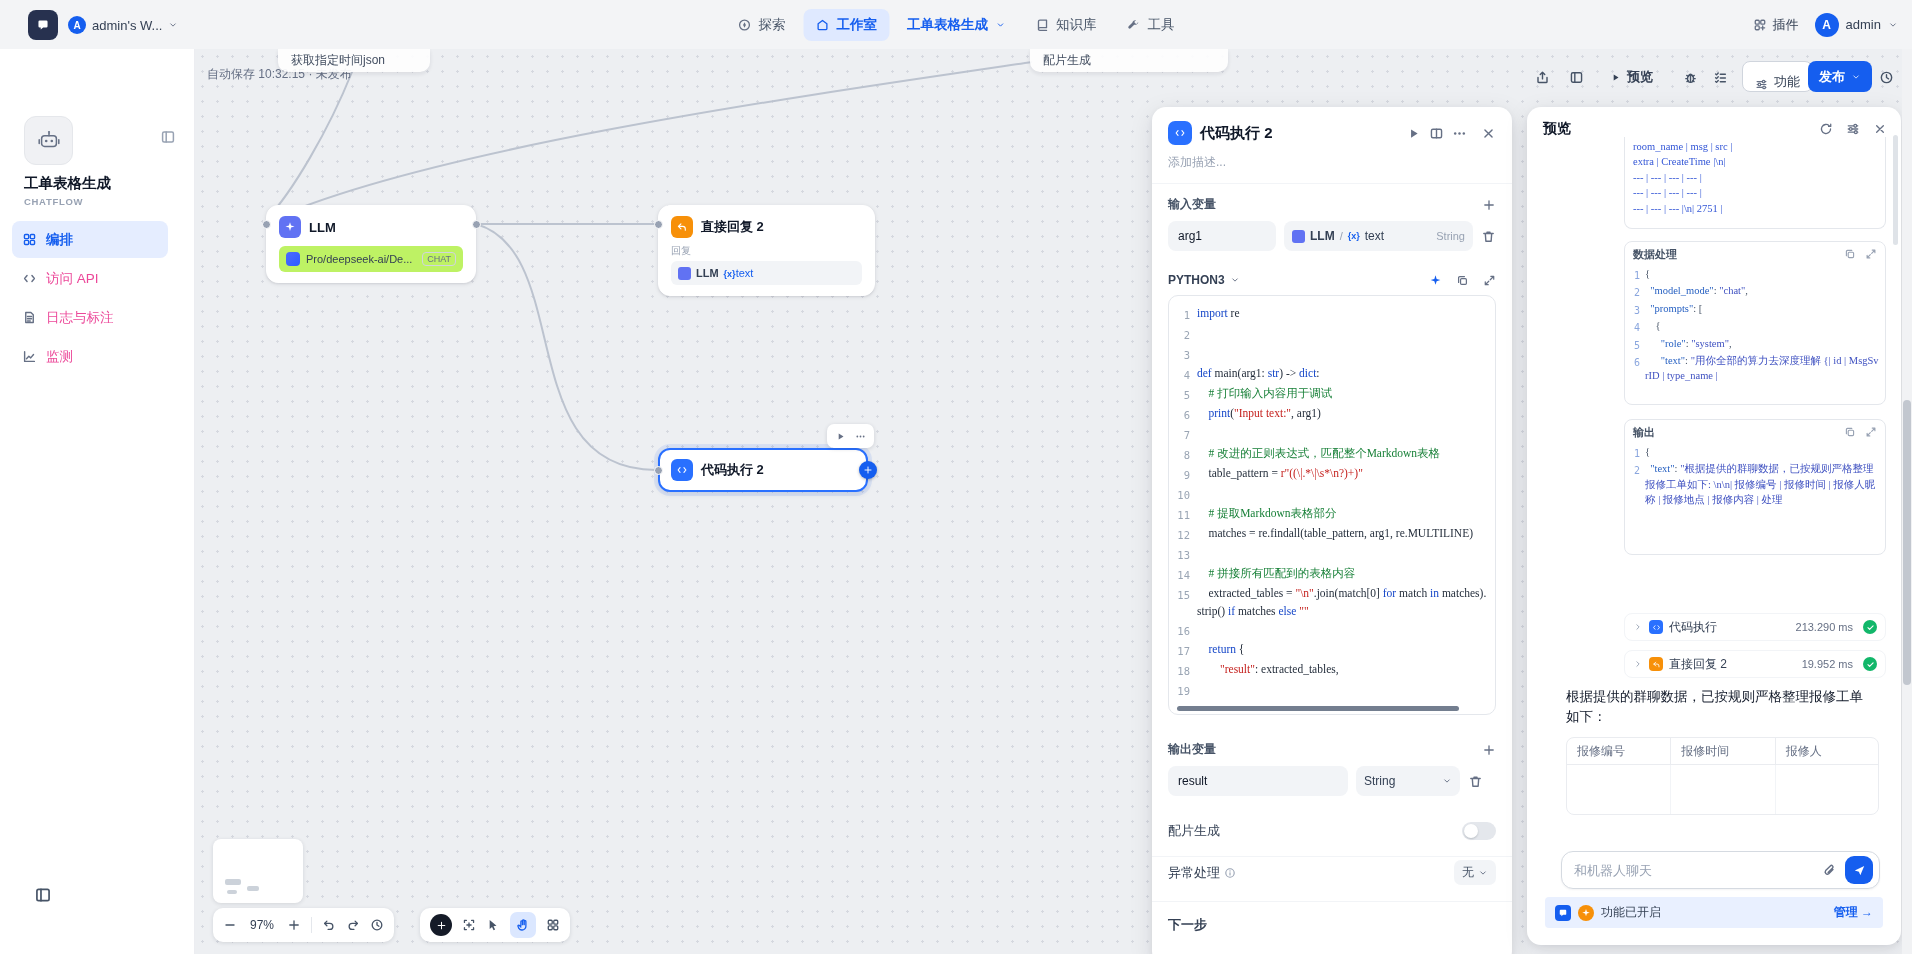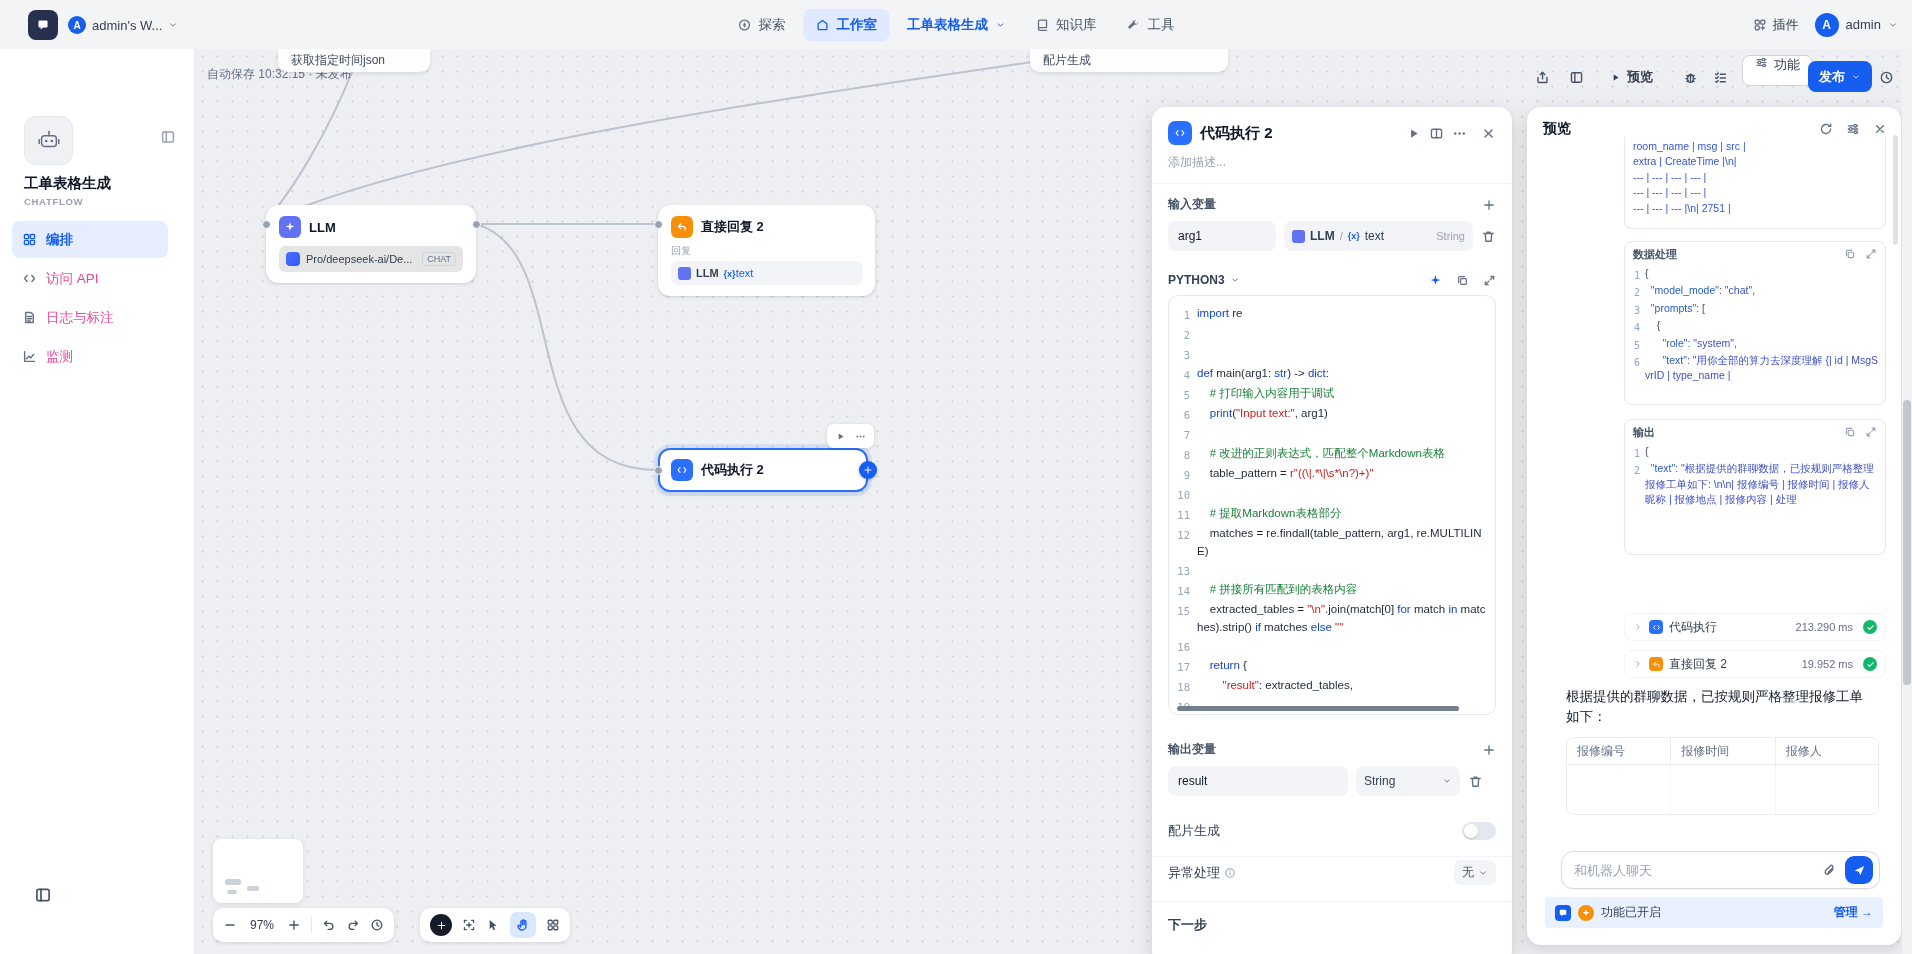--- a/index.html
+++ b/index.html
@@ -43,21 +43,21 @@
 #edges{position:absolute;left:0;top:0;z-index:1;pointer-events:none}
 #autosave{left:207px;top:66px;position:absolute;font-size:12px;color:#667085;z-index:2}
 .pnode{position:absolute;top:49px;height:23px;background:#fff;border-radius:0 0 10px 10px;box-shadow:0 2px 5px rgba(16,24,40,.10);z-index:2;display:flex;align-items:center;padding:0 13px;font-size:12px;color:#344054;opacity:.92}
 #pnode-a{left:278px;width:152px}
 #pnode-b{left:1030px;width:198px}
 .node{position:absolute;background:#fff;border:1px solid #fff;border-radius:12px;box-shadow:0 1px 4px rgba(16,24,40,.10),0 1px 2px rgba(16,24,40,.06);z-index:2}
 .node-head{display:flex;align-items:center;gap:8px}
 .node-title{font-size:13px;font-weight:bold;color:#101828}
 .nicon{width:22px;height:22px;border-radius:6px;color:#fff;display:flex;align-items:center;justify-content:center;flex:none}
 #llm-node{left:266px;top:205px;width:210px;padding:10px 12px}
-#llm-node .model-pill{margin-top:8px;height:26px;background:#e5e5e5;border-radius:6px;display:flex;align-items:center;gap:6px;padding:0 7px}
+#llm-node .model-pill{margin-top:8px;height:26px;background:#bef264;border-radius:6px;display:flex;align-items:center;gap:6px;padding:0 7px}
 .prov-ic{width:14px;height:14px;border-radius:4px;background:linear-gradient(135deg,#4d6bfe,#2d5bff);flex:none}
 #llm-node .model-nm{font-size:11px;color:#344054;white-space:nowrap;overflow:hidden;text-overflow:ellipsis;flex:1}
 .chat-badge{font-size:9px;color:#667085;border:1px solid #d0d5dd;border-radius:4px;padding:1px 4px;flex:none}
 #ans-node{left:658px;top:205px;width:217px;padding:10px 12px}
 #ans-node .sec{margin-top:6px;font-size:10px;color:#98a2b3}
 #ans-node .var-box{margin-top:3px;height:24px;background:#f2f4f7;border-radius:6px;display:flex;align-items:center;gap:5px;padding:0 7px}
 #ans-node .var-node{font-size:11px;font-weight:bold;color:#344054}
 #ans-node .var-ref{font-size:11px;color:#155eef}
 .vicon{width:13px;height:13px;border-radius:3px;background:#6172f3;flex:none}
 #code-node{left:658px;top:448px;width:210px;height:44px;border:2px solid #2970ff;display:flex;align-items:center;gap:8px;padding:0 11px;box-shadow:0 0 0 4px rgba(41,112,255,.10),0 2px 6px rgba(16,24,40,.10)}
@@ -69,21 +69,21 @@
 .pill{position:absolute;top:908px;height:34px;background:#fff;border-radius:10px;box-shadow:0 1px 4px rgba(16,24,40,.12);display:flex;align-items:center;gap:10px;padding:0 10px;z-index:5;color:#475467}
 #zoom-pill{left:213px}
 #tools-pill{left:420px}
 #zoom-val{font-size:12px;color:#344054;width:30px;text-align:center}
 .vdiv{width:1px;height:16px;background:#e4e7ec}
 #add-node-btn{width:22px;height:22px;border-radius:50%;background:#151b28;color:#fff;display:flex;align-items:center;justify-content:center}
 .tool-active{width:26px;height:26px;border-radius:7px;background:#dbe7ff;color:#155eef;display:flex;align-items:center;justify-content:center}
 
 .hbtn{position:absolute;top:63px;width:28px;height:28px;border-radius:7px;color:#475467;display:flex;align-items:center;justify-content:center;z-index:30}
 #act-preview{position:absolute;left:1610px;top:63px;height:28px;display:flex;align-items:center;gap:6px;color:#344054;font-size:13px;font-weight:bold;z-index:30}
-#act-features{position:absolute;left:1742px;top:55px;height:31px;border:1px solid #d0d5dd;background:#fff;border-radius:8px;display:flex;align-items:flex-start;gap:6px;padding:0 12px;font-size:13px;color:#344054;z-index:30}
+#act-features{position:absolute;left:1742px;top:61px;height:31px;border:1px solid #d0d5dd;background:#fff;border-radius:8px;display:flex;align-items:flex-end;gap:6px;padding:0 12px;font-size:13px;color:#344054;z-index:30}
 #act-publish{position:absolute;left:1808px;top:61px;height:31px;background:#155eef;border-radius:8px;display:flex;align-items:center;gap:6px;padding:0 11px;font-size:13px;font-weight:bold;color:#fff;z-index:30}
 
 #cfg{left:1152px;top:107px;width:360px;height:858px;background:#fff;border-radius:14px;box-shadow:0 6px 24px rgba(16,24,40,.10),0 2px 6px rgba(16,24,40,.06);position:absolute;z-index:40;padding:0 16px}
 #cfg-head{margin-top:14px;display:flex;align-items:center;gap:8px}
 #cfg-title{font-size:15px;font-weight:bold;color:#101828;flex:1}
 .gico{color:#667085}
 #cfg-desc{margin-top:9px;font-size:12px;color:#98a2b3}
 .divider{height:1px;background:#f2f4f7;margin:12px -16px 0}
 .sec-row{margin-top:12px;display:flex;align-items:center;justify-content:space-between}
 .sec-lbl{font-size:12px;font-weight:bold;color:#475467}
@@ -93,21 +93,21 @@
 .sel-node{font-size:12px;font-weight:bold;color:#344054}
 .sel-sep{font-size:11px;color:#98a2b3}
 .varx{font-size:9px;font-weight:bold;color:#155eef}
 .sel-var{font-size:12px;color:#344054}
 .sel-type{font-size:11px;color:#98a2b3;margin-left:auto}
 #code-head{margin-top:22px;display:flex;align-items:center;gap:5px}
 #lang-lbl{font-size:12px;font-weight:bold;color:#344054}
 #editor{margin-top:8px;height:420px;border:1px solid #e4e7ec;border-radius:10px;padding:8px 8px 10px 6px;position:relative;overflow:hidden}
 .cl{display:flex;line-height:18px}
 .ln{flex:0 0 22px;text-align:right;padding-right:7px;font-family:"DejaVu Sans Mono",monospace;font-size:10.5px;color:#9aa5b4;padding-top:2px}
-.lc{flex:1;font-family:Liberation Sans, sans-serif;font-size:11.5px;white-space:pre-wrap;word-break:break-all;min-height:18px;color:#1f2937}
+.lc{flex:1;font-family:Liberation Serif, serif;font-size:11.5px;white-space:pre-wrap;word-break:break-all;min-height:18px;color:#1f2937}
 .tk-kw{color:#1546c8}.tk-str{color:#c5221f}.tk-com{color:#188038}.tk-pl{color:#1f2937}
 .tk-blu{color:#3356d6}.tk-pkey{color:#2660c2}.tk-pstr{color:#3f51c1}.tk-ppl{color:#475467}
 #hbar{position:absolute;left:8px;bottom:3px;height:5px;width:calc(100% - 44px);background:#737e8f;border-radius:3px}
 #out-sec{margin-top:26px}
 .toggle{width:34px;height:18px;border-radius:9px;background:#e4e7ec;position:relative}
 .toggle .knob{position:absolute;left:2px;top:2px;width:14px;height:14px;border-radius:50%;background:#fff;box-shadow:0 1px 2px rgba(16,24,40,.2)}
 .row-between{display:flex;align-items:center;justify-content:space-between}
 #retry-row{margin-top:26px}
 .plain-lbl{font-size:13px;color:#344054}
 .sm-select{height:25px;background:#f2f4f7;border-radius:7px;display:flex;align-items:center;gap:4px;padding:0 8px;font-size:12px;color:#475467}

